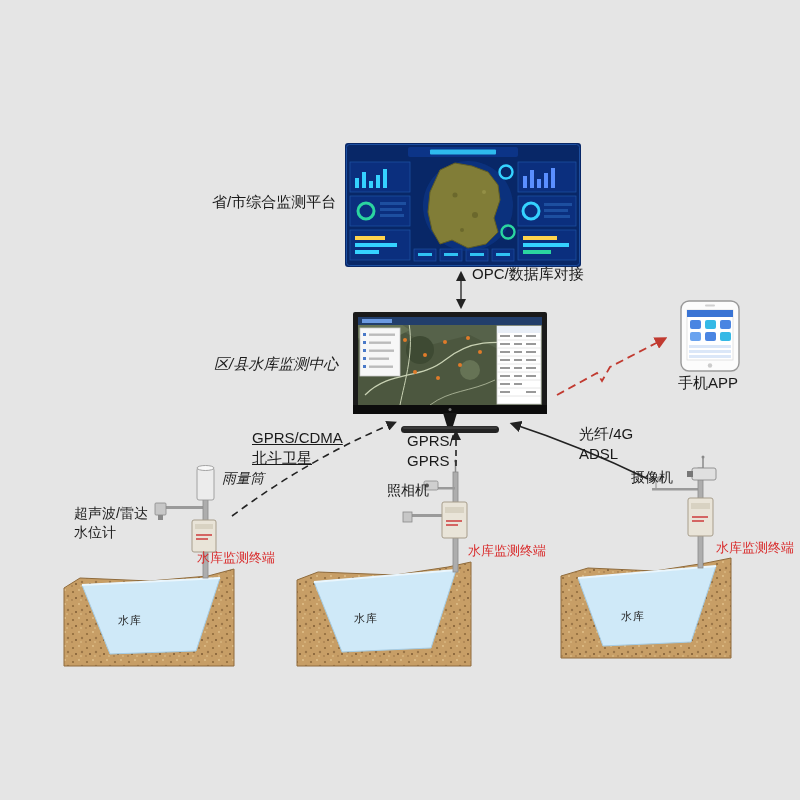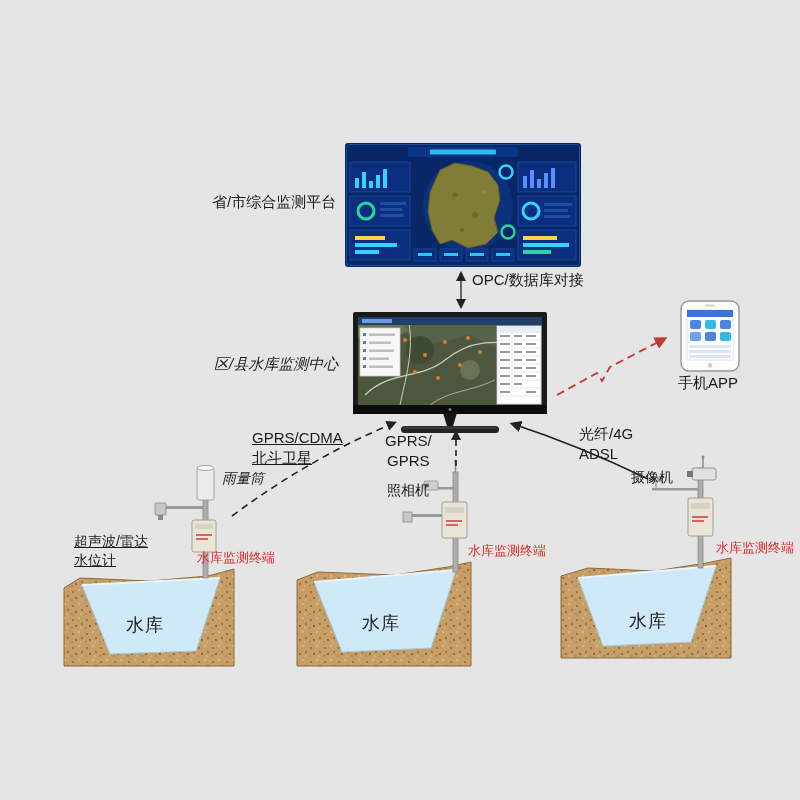--- a/index.html
+++ b/index.html
@@ -5,21 +5,21 @@
   html,body{margin:0;padding:0;background:#ffffff;}
   .canvas{
     position:relative;width:800px;height:800px;background:#e5e5e5;overflow:hidden;
     font-family:"Liberation Sans","DejaVu Sans",sans-serif;
   }
   .canvas svg{position:absolute;left:0;top:0;}
   .label{position:absolute;font-size:15px;color:#1a1a1a;white-space:nowrap;line-height:20px;}
   .label.center{}
   .label.sm{font-size:14px;line-height:19px;}
   .terminal-label{position:absolute;font-size:13px;font-weight:500;color:var(--terminal-red,#d92b2b);white-space:nowrap;}
-  .reservoir-label{position:absolute;font-size:18px;color:#222222;width:46px;text-align:right;letter-spacing:1px;}
+  .reservoir-label{position:absolute;font-size:11px;color:#222222;width:46px;text-align:left;letter-spacing:1px;}
 </style>
 </head>
 <body>
 
 <div class="canvas">
 
   <svg width="800" height="800" viewBox="0 0 800 800">
     <defs>
       <marker id="mDark" viewBox="0 0 10 10" refX="7" refY="5" markerWidth="6.5" markerHeight="6.5" orient="auto-start-reverse">
         <path d="M0,0 L10,5 L0,10 Z" fill="#222222"></path>
@@ -271,39 +271,39 @@
 
     <g>
       <path d="M232,516 Q310,458 394,423" fill="none" stroke="#222222" stroke-width="1.6" stroke-dasharray="7,5" marker-end="url(#mDark)"></path>
       <line x1="456" y1="466" x2="456" y2="433" stroke="#222222" stroke-width="1.6" stroke-dasharray="6,4" marker-end="url(#mDark)"></line>
       <path d="M648,479 Q580,446 513,424" fill="none" stroke="#222222" stroke-width="1.8" marker-end="url(#mDark)"></path>
       <path d="M557,395 L597,373 L602,381 L610,367 L664,339" fill="none" stroke="#c13a30" stroke-width="1.8" stroke-dasharray="8,5" marker-end="url(#mRed)"></path>
     </g>
   </svg>
 
   <div class="label" style="left:212px;top:192px;">省/市综合监测平台</div>
-  <div class="label" style="left:472px;top:270px;">OPC/数据库对接</div>
+  <div class="label" style="left:472px;top:264px;">OPC/数据库对接</div>
   <div class="label" style="left:214px;top:354px;font-style:italic;">区/县水库监测中心</div>
   <div class="label center" style="left:678px;top:373px;width:64px;">手机APP</div>
 
   <div class="label center" style="left:252px;top:428px;width:100px;text-decoration:underline;">
     <div>GPRS/CDMA</div>
     <div>北斗卫星</div>
   </div>
-  <div class="label" style="left:385px;top:431px;text-align:center;">
+  <div class="label" style="left:407px;top:431px;">
     <div>GPRS/</div>
     <div>GPRS</div>
   </div>
   <div class="label center" style="left:579px;top:424px;width:76px;">
     <div>光纤/4G</div>
     <div>ADSL</div>
   </div>
 
   <div class="label sm" style="left:222px;top:469px;font-style:italic;">雨量筒</div>
-  <div class="label sm center" style="left:74px;top:532px;width:100px;text-decoration:underline;">
+  <div class="label sm center" style="left:74px;top:504px;width:100px;">
     <div>超声波/雷达</div>
     <div>水位计</div>
   </div>
   <div class="label sm" style="left:387px;top:481px;">照相机</div>
   <div class="label sm" style="left:631px;top:468px;">摄像机</div>
 
   <div class="terminal-label" style="left:197px;top:549px;">水库监测终端</div>
   <div class="terminal-label" style="left:468px;top:542px;">水库监测终端</div>
   <div class="terminal-label" style="left:716px;top:539px;">水库监测终端</div>
 

